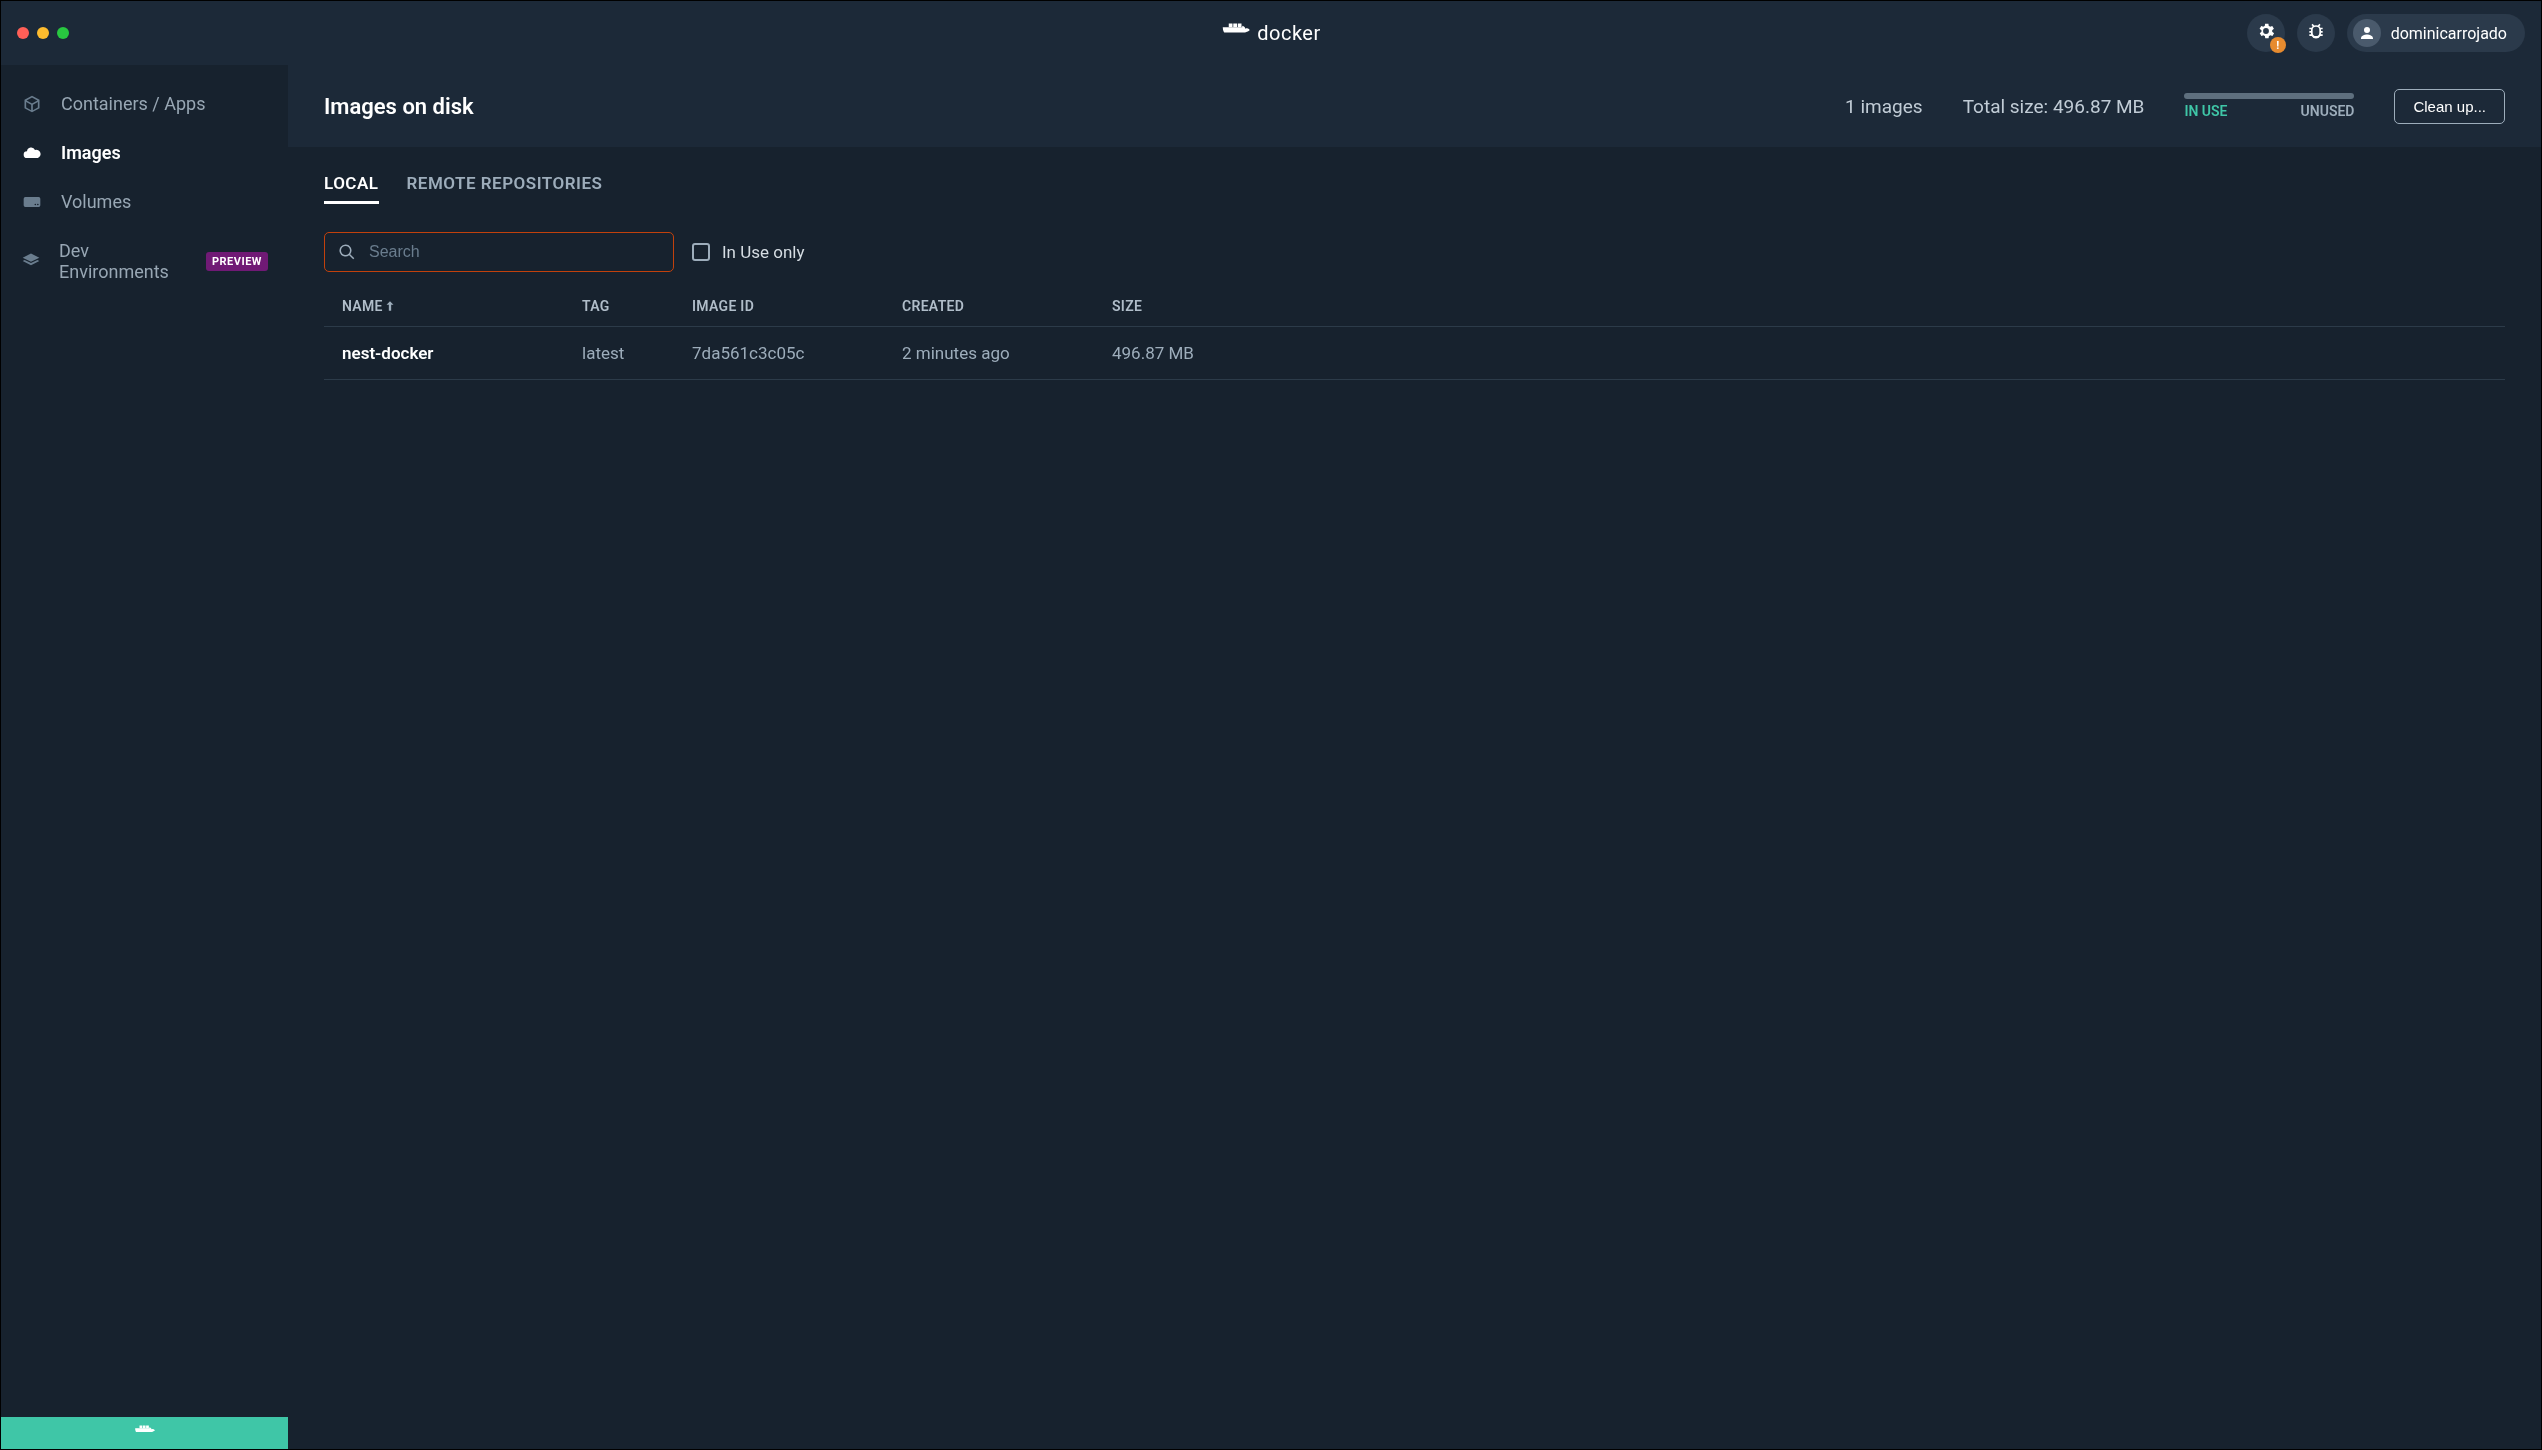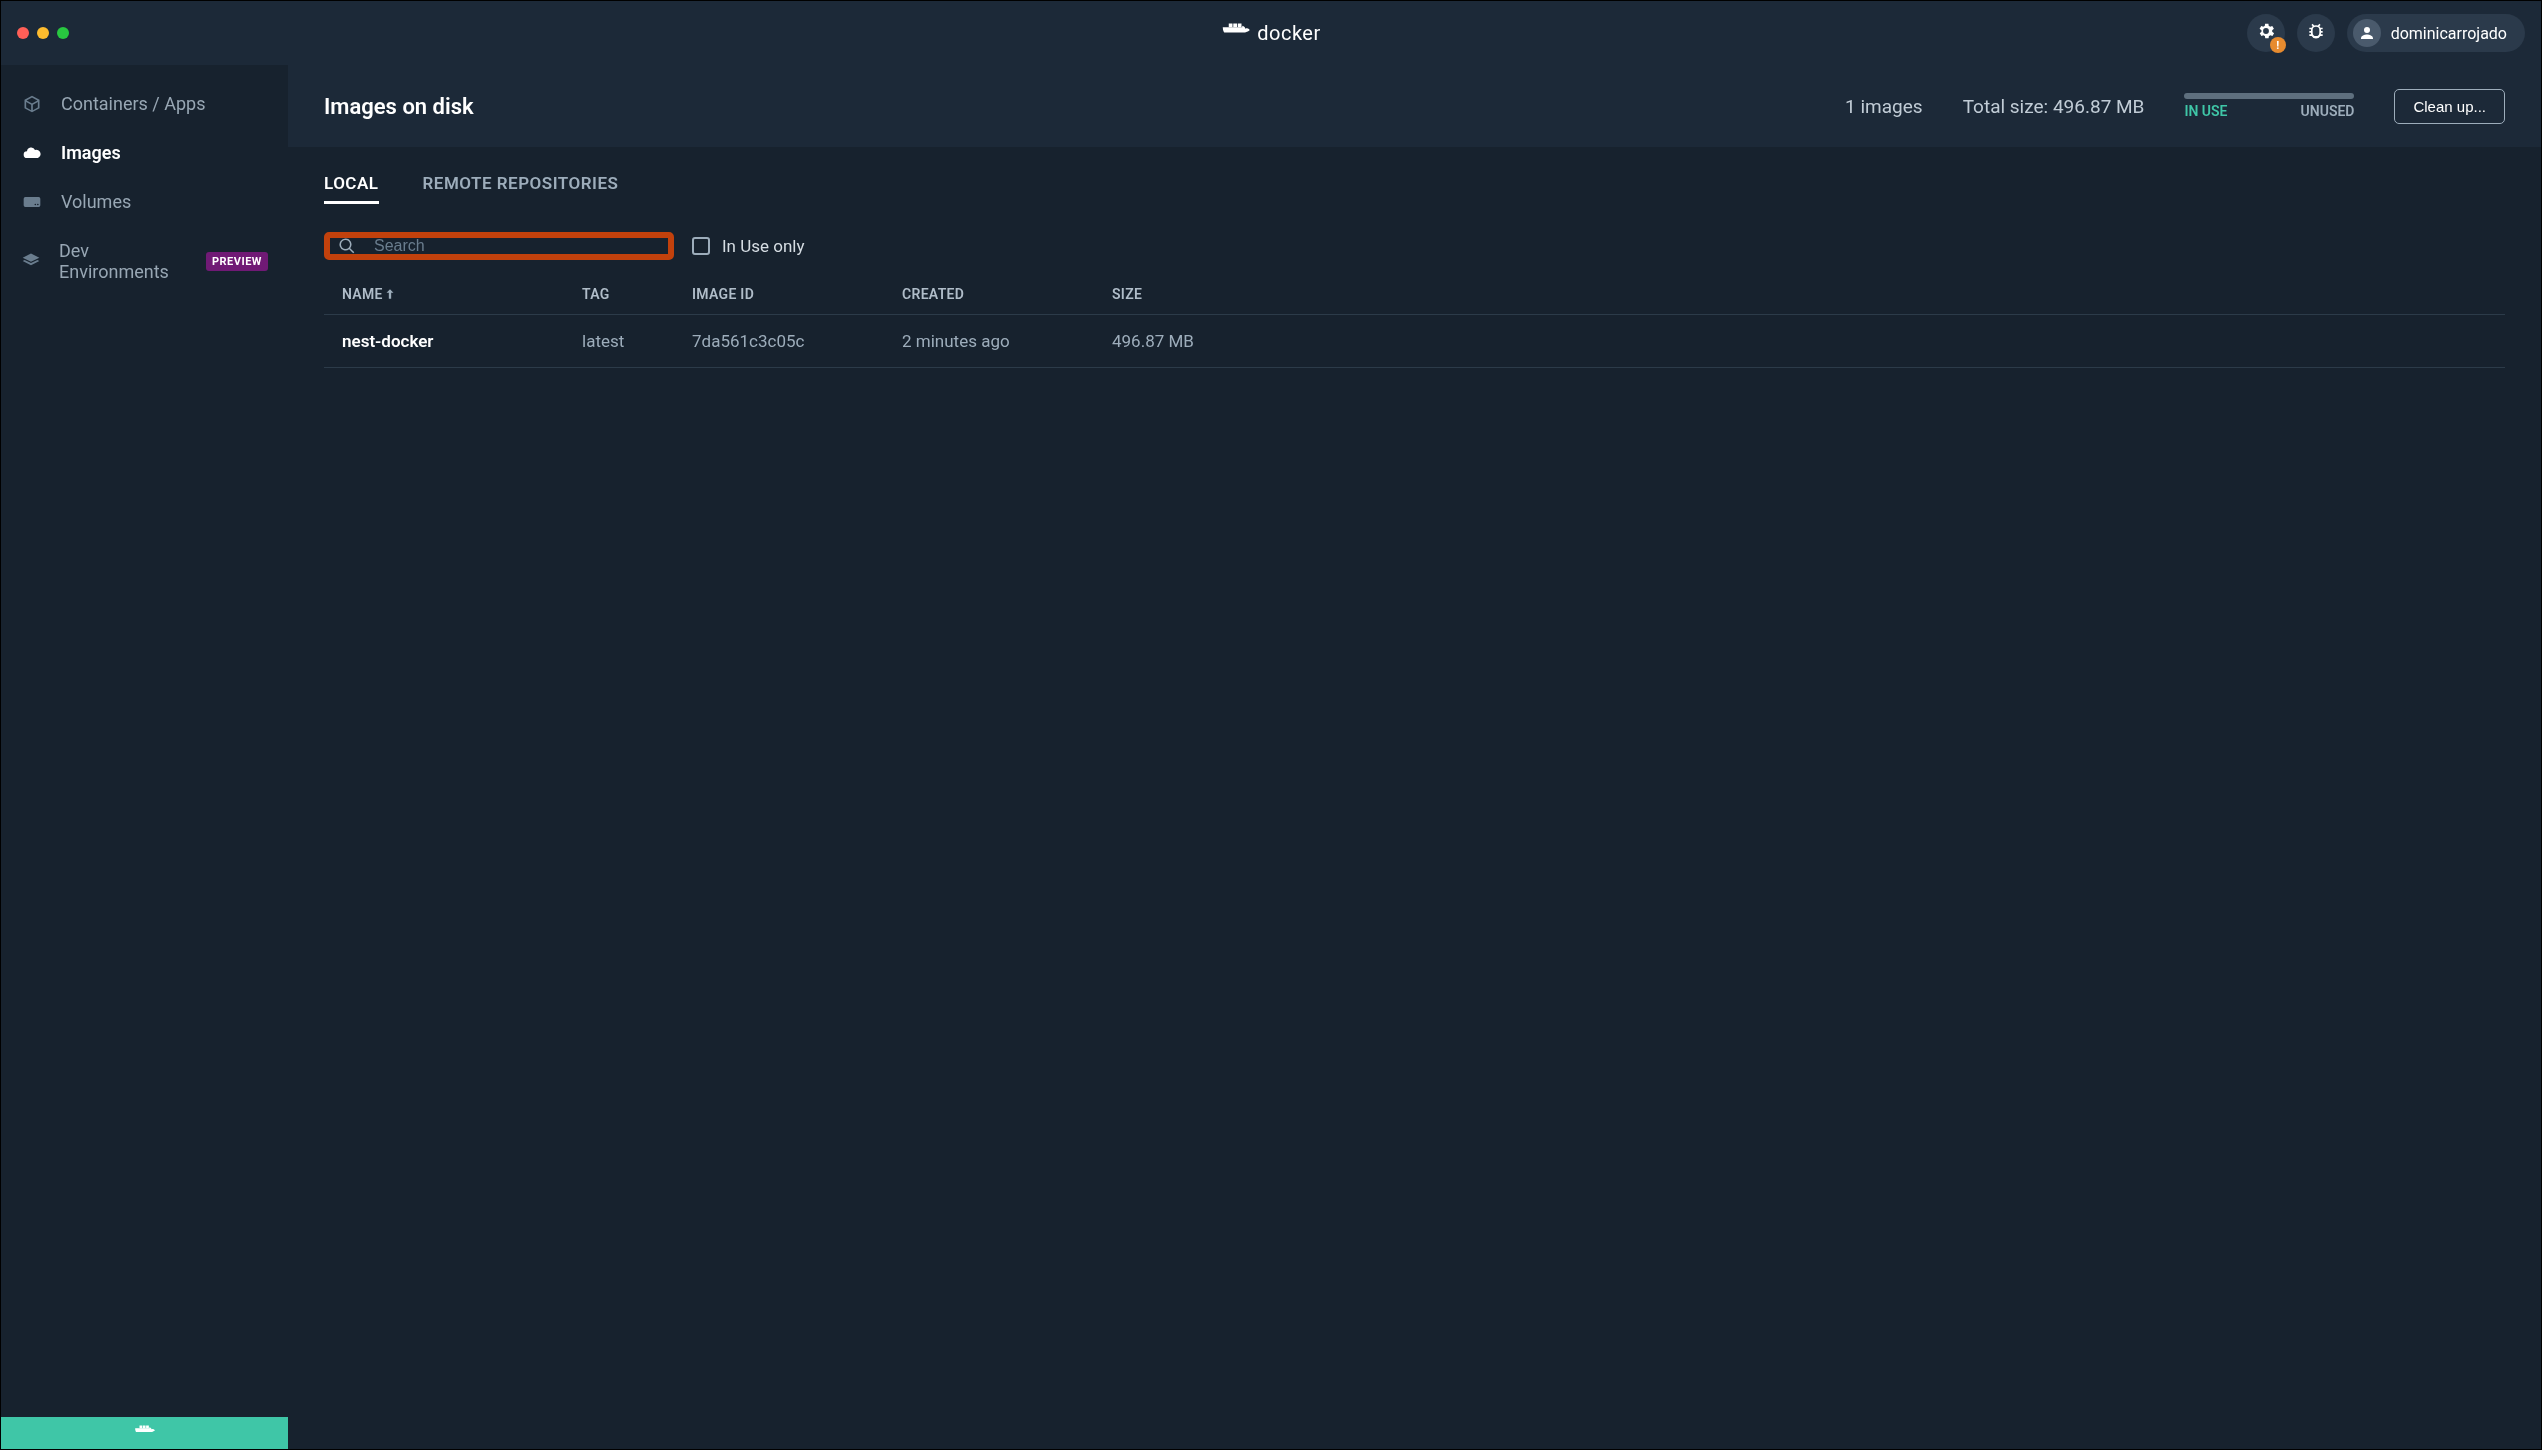--- a/index.html
+++ b/index.html
@@ -109,38 +109,38 @@
   .usage-bar-inuse { position:absolute; left:0; top:0; bottom:0; background:#3fc6a7; }
   .usage-labels { display:flex; justify-content:space-between; font-size:14px; font-weight:600; }
   .usage-inuse { color:#3fc6a7; }
   .usage-unused { color:#9dadbb; }
   .clean-btn {
     background:transparent; border:1px solid #9dadbb; color:#fff;
     padding:8px 18px; border-radius:5px; font-size:15px; cursor:pointer;
   }
 
   .tabs {
-    display:flex; gap:44px; padding:26px 36px 0 36px;
+    display:flex; gap:28px; padding:26px 36px 0 36px;
   }
   .tab {
     color:#9dadbb; font-size:17px; font-weight:600; letter-spacing:0.5px;
     cursor:pointer; padding-bottom:8px;
   }
   .tab.active { color:#fff; border-bottom:3px solid #fff; }
 
   .filter-row {
     display:flex; align-items:center; gap:18px;
     padding:28px 36px 14px 36px;
   }
   .search-wrap {
     position:relative; width:350px;
   }
   .search-wrap input {
-    width:100%; height:28px; background:#17222e;
-    border:6px solid #c2410c; border-radius:5px;
+    width:100%; height:40px; background:#17222e;
+    border:1px solid #c2410c; border-radius:5px;
     color:#d6dde3; font-size:16px; padding:0 12px 0 44px;
   }
   .search-wrap input::placeholder { color:#6a7d8e; }
   .search-icon {
     position:absolute; left:14px; top:50%; transform:translateY(-50%);
     width:18px; height:18px;
   }
   .search-icon svg { fill:#9dadbb; width:18px; height:18px; }
   .checkbox-wrap {
     display:flex; align-items:center; gap:12px; cursor:pointer;

